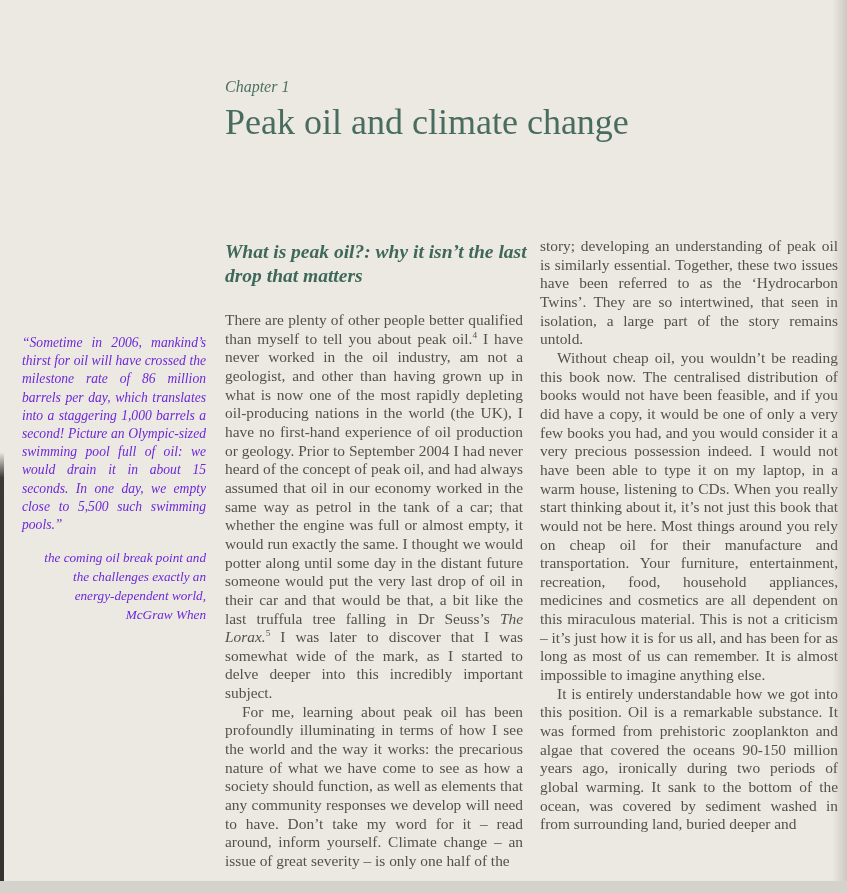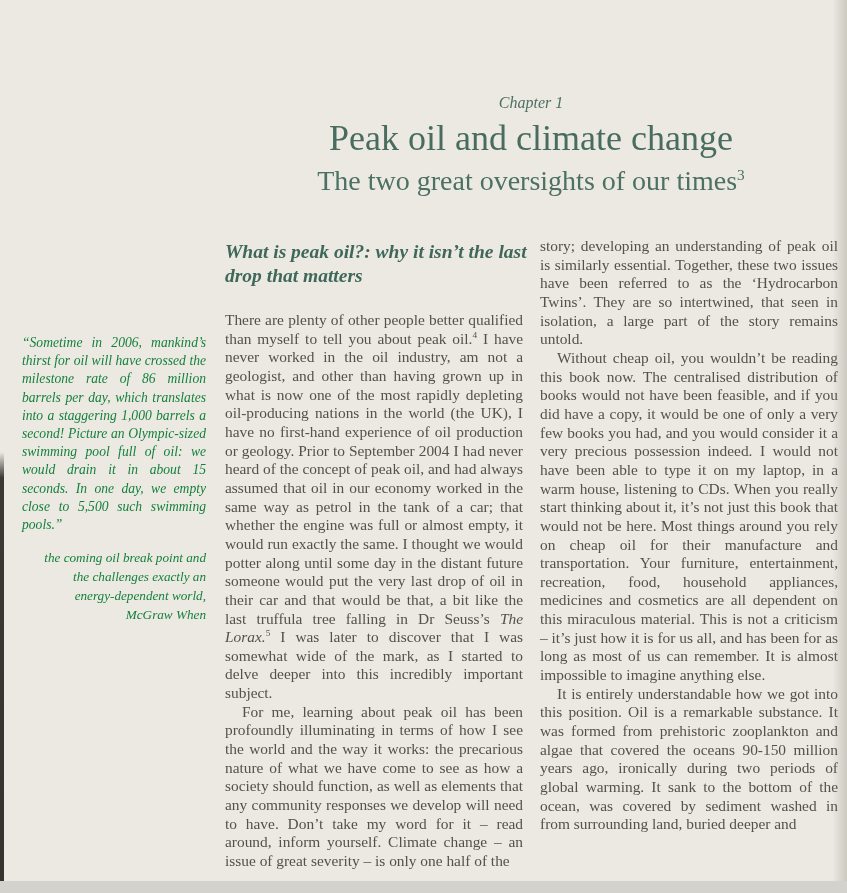--- a/index.html
+++ b/index.html
@@ -38,22 +38,21 @@
     top: 0;
     bottom: 12px;
     width: 15px;
     background: linear-gradient(to right, rgba(125,120,110,0), rgba(125,120,110,0.28));
   }
   
   .header {
     position: absolute;
     left: 225px;
     width: 612px;
-    top: 16px;
-    text-align: center;
+    top: 0;
     color: #486c5f;
   }
   .chapter-label {
     margin-top: 78px;
     font-style: italic;
     font-size: 16px;
     color: #4c6f62;
   }
   .page-title {
     margin-top: 6px;
@@ -71,21 +70,21 @@
     font-size: 0.55em;
     vertical-align: super;
     line-height: 0;
   }
   
   .margin-note {
     position: absolute;
     left: 22px;
     top: 334px;
     width: 184px;
-    color: #15803d;
+    color: #6d28d9;
     font-style: italic;
   }
   .margin-quote {
     font-size: 13.6px;
     line-height: 18.2px;
     text-align: justify;
   }
   .quote-attribution {
     margin-top: 14px;
     font-size: 13.2px;
@@ -130,21 +129,20 @@
   }
 </style>
 </head>
 <body>
 
 <div class="page">
 
   <div class="header">
     <div class="chapter-label">Chapter 1</div>
     <div class="page-title">Peak oil and climate change</div>
-    <div class="page-subtitle"><span>The two great oversights of our times</span><sup>3</sup></div>
   </div>
 
   <div class="margin-note">
     <div class="margin-quote">“Sometime in 2006, mankind’s thirst for oil will have crossed the milestone rate of 86 million barrels per day, which translates into a staggering 1,000 barrels a second! Picture an Olympic-sized swimming pool full of oil: we would drain it in about 15 seconds. In one day, we empty close to 5,500 such swimming pools.”</div>
     <div class="quote-attribution">
         <div>the coming oil break point and</div>
         <div>the challenges exactly an</div>
         <div>energy-dependent world,</div>
         <div>McGraw When</div>
       </div>

